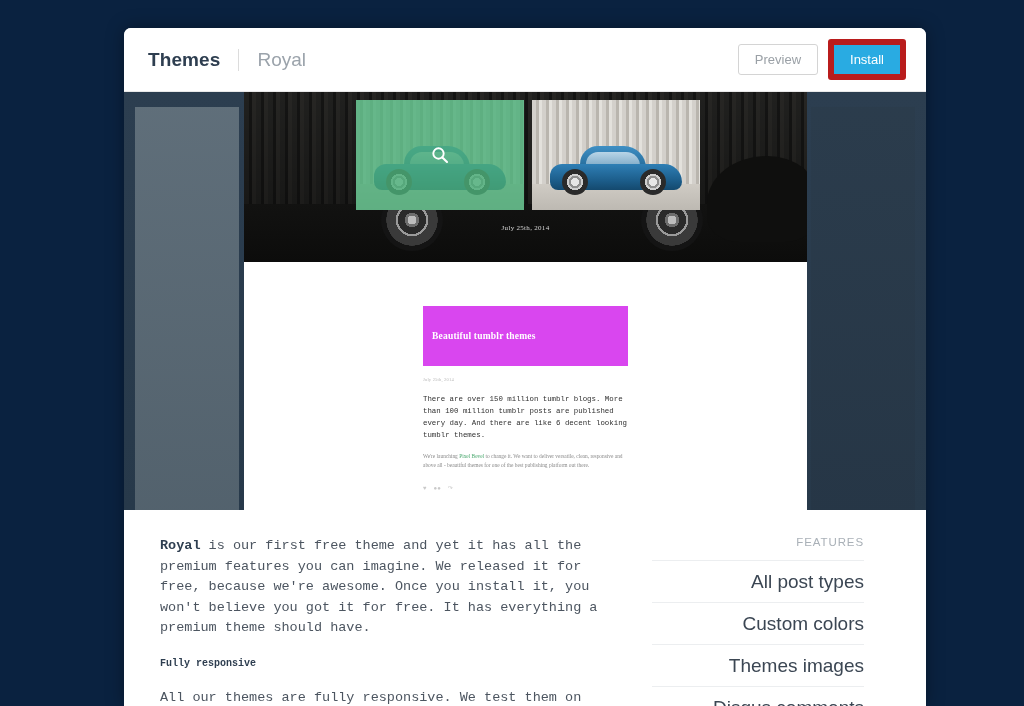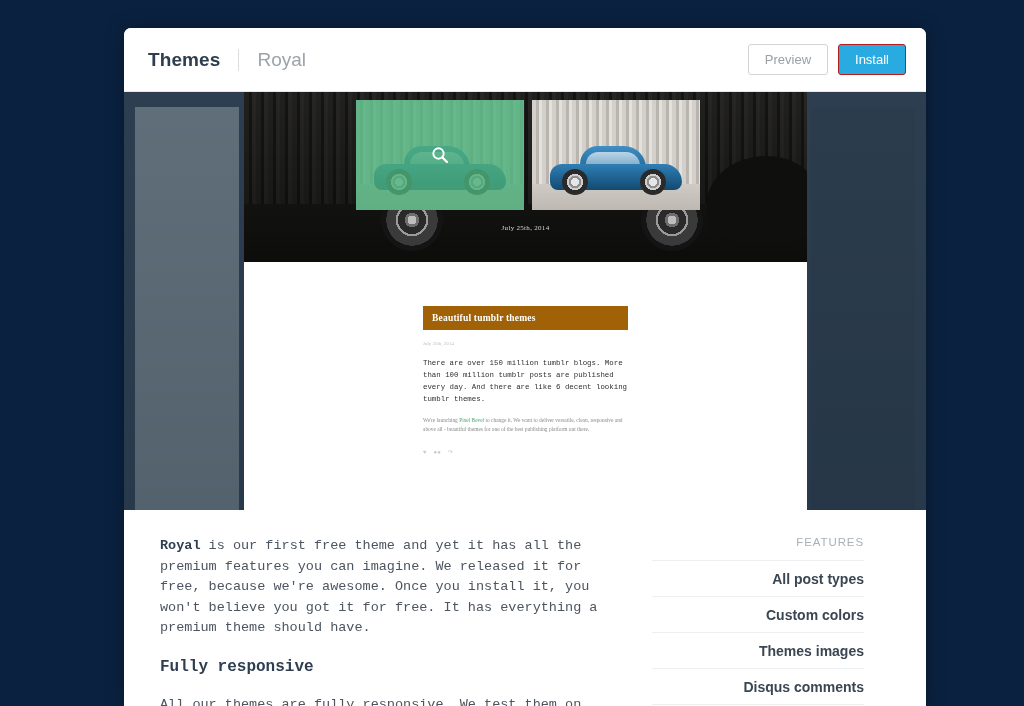--- a/index.html
+++ b/index.html
@@ -42,21 +42,21 @@
   .topbar-actions {
     margin-left: auto; margin-right: 20px; display: flex; align-items: center; gap: 10px;
   }
   .btn {
     font-family: "Liberation Sans", sans-serif;
     font-size: 13px; font-weight: normal;
     border-radius: 3px; cursor: pointer;
     padding: 8px 16px; line-height: 1;
   }
   .btn-preview { background: #fff; border: 1px solid #d4d4d4; color: #9aa0a6; }
-  .btn-install { background: #29abe2; border: 1px solid #b91c1c; color: #ffffff; }
+  .btn-install { background: #29abe2; border: 6px solid #b91c1c; color: #ffffff; }
 
   
   .stage {
     position: relative;
     height: 418px;
     background: linear-gradient(180deg, #2c3e50 0%, #27394a 100%);
     overflow: hidden;
   }
   .side-panel {
     position: absolute; top: 15px; bottom: 0;
@@ -158,23 +158,23 @@
   .search-badge {
     position: absolute; left: 50%; top: 50%;
     transform: translate(-50%,-50%);
     width: 22px; height: 22px;
   }
 
   
   .post-area { padding: 44px 0 0 0; background: #fff; height: 248px; }
   .post { width: 205px; margin: 0 auto; }
   .post-title {
-    background: #a16207; color: #ffffff;
+    background: #d946ef; color: #ffffff;
     font-family: "Liberation Serif", serif; font-weight: bold;
-    font-size: 9.5px; padding: 7px 9px; letter-spacing: .2px;
+    font-size: 9.5px; padding: 25px 9px; letter-spacing: .2px;
   }
   .post-date {
     margin-top: 11px;
     font-family: "Liberation Serif", serif;
     font-size: 4.5px; color: #b7b7b7; letter-spacing: .2px;
   }
   .post-lead {
     margin-top: 12px;
     font-family: Liberation Mono, monospace;
     font-size: 7.4px; line-height: 1.62; color: #2f2f2f;
@@ -195,30 +195,30 @@
     height: 196px;
     padding: 26px 34px 0 36px;
     display: flex; gap: 36px;
   }
   .desc { width: 456px; font-family: Liberation Mono, monospace; }
   .desc p {
     font-size: 13.5px; line-height: 1.52; color: #4c5560; margin-bottom: 19px;
   }
   .desc p b, .desc strong { color: #2e3e50; }
   .desc h3 {
-    font-size: 16px; color: #2e3e50; margin-bottom: 19px; font-weight: bold;
+    font-size: 10px; color: #2e3e50; margin-bottom: 19px; font-weight: bold;
   }
 
   .features { width: 212px; text-align: right; }
   .features-title {
     font-size: 11.5px; color: #a9b0b7; letter-spacing: .9px;
     padding-bottom: 12px;
   }
   .feature-item {
-    font-size: 14px; font-weight: bold; color: #3b4653;
+    font-size: 19px; font-weight: normal; color: #3b4653;
     border-top: 1px solid #eceef0;
     padding: 10px 0 9px 0;
     cursor: pointer;
   }
 </style>
 </head>
 <body>
 
 <div id="root">
   <div class="card">

